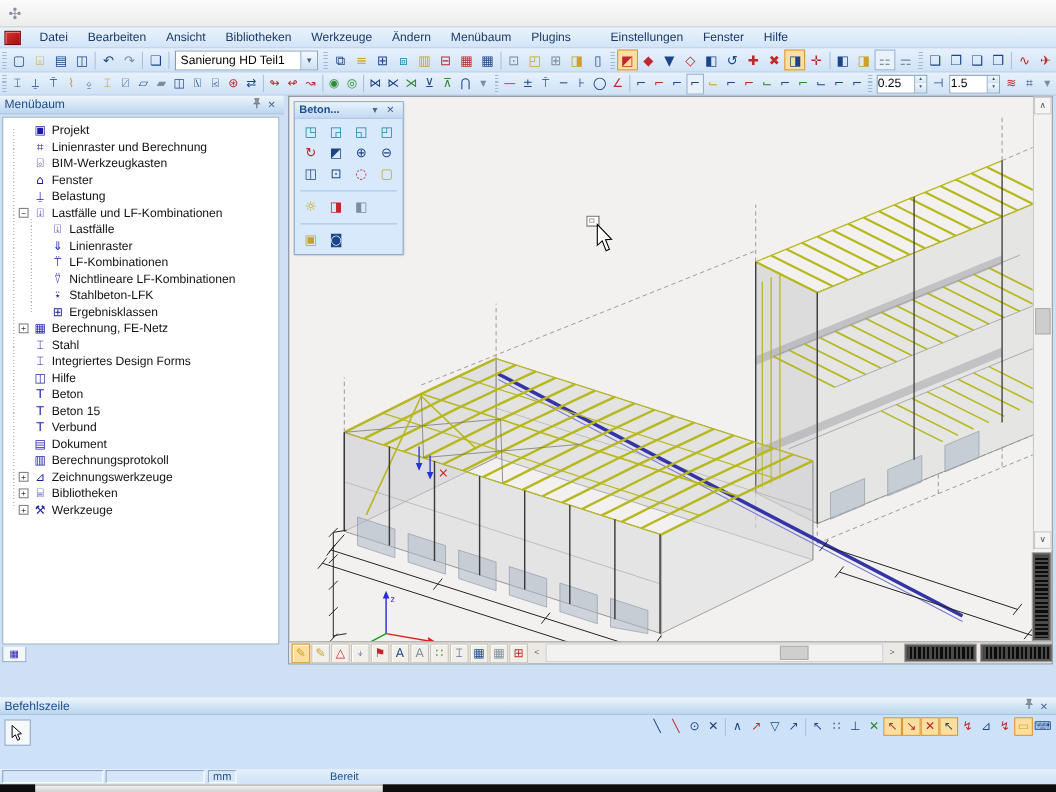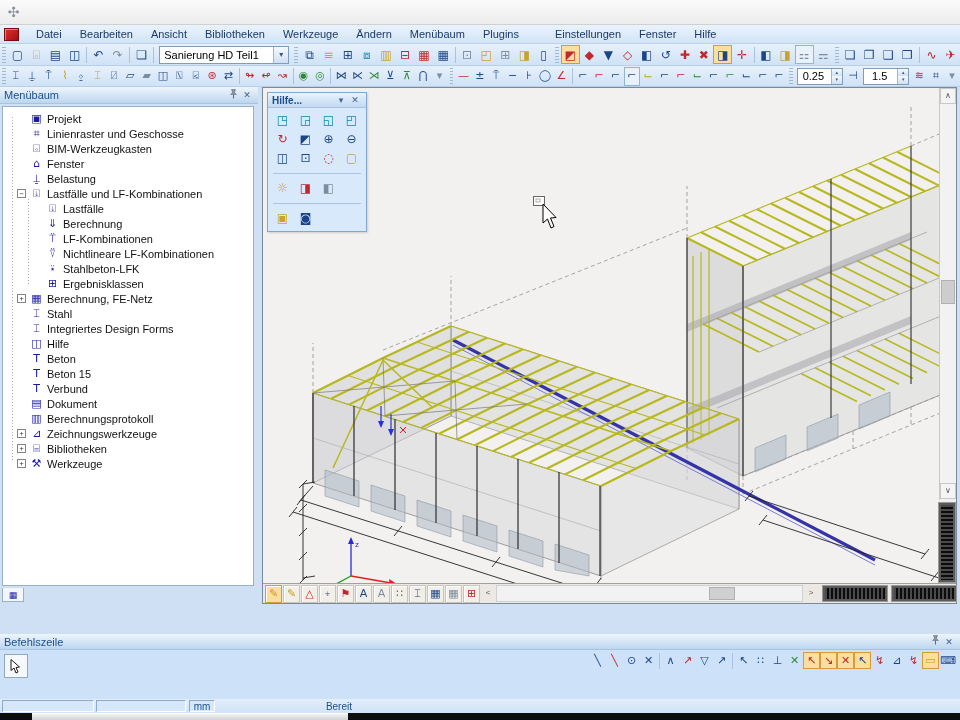--- a/index.html
+++ b/index.html
@@ -35,21 +35,21 @@
   .tbi.sm { width:18px; font-size:11px; }
   .tbi.hl { background:#fcdf9e; border-color:#d89a3c; }
   .tbi.pr { background:#e9f1fb; border-color:#93b4d6; }
   .red { color:#c1272d; } .grn { color:#2e8b2e; } .yel { color:#c9a227; }
   .ttl { color:#0e86a8; } .gry { color:#7d8da0; } .blu { color:#1c4587; }
   .combo { display:flex; width:130px; height:18px; border:1px solid #7f9db9; background:#fff; margin:0 3px; }
   .combo input { flex:1; border:0; font:11px "Liberation Sans",sans-serif; padding:0 4px; min-width:0; }
   .combo .drop { width:15px; background:linear-gradient(#f4f9ff,#cfe0f2); border-left:1px solid #9ab6d0;
     font-size:8px; color:#3a5a7a; text-align:center; line-height:16px; }
   .spin { display:flex; width:46px; height:17px; border:1px solid #7f9db9; background:#fff; margin:0 2px; }
-  .spin input { flex:1; border:0; font:11px "Liberation Sans",sans-serif; text-align:center; padding-right:2px; min-width:0; }
+  .spin input { flex:1; border:0; font:11px "Liberation Sans",sans-serif; text-align:left; padding-right:2px; min-width:0; }
   .spin .btns { width:11px; display:flex; flex-direction:column; }
   .spin .btns span { flex:1; font-size:5px; line-height:7px; text-align:center;
     background:linear-gradient(#f4f9ff,#cfe0f2); border-left:1px solid #9ab6d0; color:#3a5a7a; }
 
   
   #sidebar { position:absolute; left:0; top:87px; width:258px; height:517px; background:#cfe0f4; }
   .panel-head { height:17px; display:flex; align-items:center;
     background:linear-gradient(#eef5fd,#bcd6ef); border-bottom:1px solid #a8c4e0;
     color:#1b4e8c; padding:0 4px; }
   .panel-head .ttl-txt { flex:1; font-size:11px; }
@@ -293,21 +293,21 @@
     <div class="guide" style="left:9px;top:10px;height:345px;"></div>
     <div class="guide" style="left:25px;top:92px;height:86px;"></div>
     <div class="trow">
         <span class="exp"></span>
         <span class="ticon">▣</span>
         <span>Projekt</span>
       </div>
     <div class="trow">
         <span class="exp"></span>
         <span class="ticon">⌗</span>
-        <span>Linienraster und Geschosse</span>
+        <span>Linienraster und Berechnung</span>
       </div>
     <div class="trow">
         <span class="exp"></span>
         <span class="ticon">⌺</span>
         <span>BIM-Werkzeugkasten</span>
       </div>
     <div class="trow">
         <span class="exp"></span>
         <span class="ticon">⌂</span>
         <span>Fenster</span>
@@ -323,21 +323,21 @@
         <span>Lastfälle und LF-Kombinationen</span>
       </div>
     <div class="trow child">
         <span class="exp"></span>
         <span class="ticon">⍗</span>
         <span>Lastfälle</span>
       </div>
     <div class="trow child">
         <span class="exp"></span>
         <span class="ticon">⇓</span>
-        <span>Berechnung</span>
+        <span>Linienraster</span>
       </div>
     <div class="trow child">
         <span class="exp"></span>
         <span class="ticon">⍡</span>
         <span>LF-Kombinationen</span>
       </div>
     <div class="trow child">
         <span class="exp"></span>
         <span class="ticon">⍢</span>
         <span>Nichtlineare LF-Kombinationen</span>
@@ -611,21 +611,21 @@
       <polygon points="126,491 127,499 134,496" fill="#e02020"></polygon>
       <line x1="88" y1="488" x2="60" y2="503" stroke="#18a018" stroke-width="1.3"></line>
       <polygon points="63,498 66,506 56,505" fill="#18a018"></polygon>
       <text x="92" y="459" font-size="8" fill="#2b2bd8">z</text>
       <text x="131" y="503" font-size="8" fill="#e02020">x</text>
     </g>
   </svg>
 
   <div id="ansipanel">
     <div class="panel-head">
-      <span class="ttl-txt">Hilfe...</span>
+      <span class="ttl-txt">Beton...</span>
       <button class="phbtn">▾</button>
       <button class="phbtn">✕</button>
     </div>
     <div class="agrid">
       <button class="tbi ttl">◳</button>
       <button class="tbi ttl">◲</button>
       <button class="tbi ttl">◱</button>
       <button class="tbi ttl">◰</button>
       <button class="tbi red">↻</button>
       <button class="tbi">◩</button>
@@ -730,17 +730,17 @@
       <button class="tbi">⌨</button>
     </div>
   </div>
 </div>
 
 <div id="statusbar">
   <span class="seg" style="left:2px;width:92px;"></span>
   <span class="seg" style="left:96px;width:90px;"></span>
   <span class="seg" style="left:189px;width:26px;">mm</span>
   <span class="seg" style="left:217px;width:50px;background:#e9f2fc;margin-top:20px;">Ebene XY</span>
-  <span class="seg" style="left:269px;width:84px;text-align:right;padding-left:4px;border-color:transparent;background:transparent;">Bereit</span>
+  <span class="seg" style="left:269px;width:84px;text-align:center;padding-left:4px;border-color:transparent;background:transparent;">Bereit</span>
 </div>
 <div id="bottomstrip">
   <span class="lite"></span>
 </div>
 
 </body></html>

